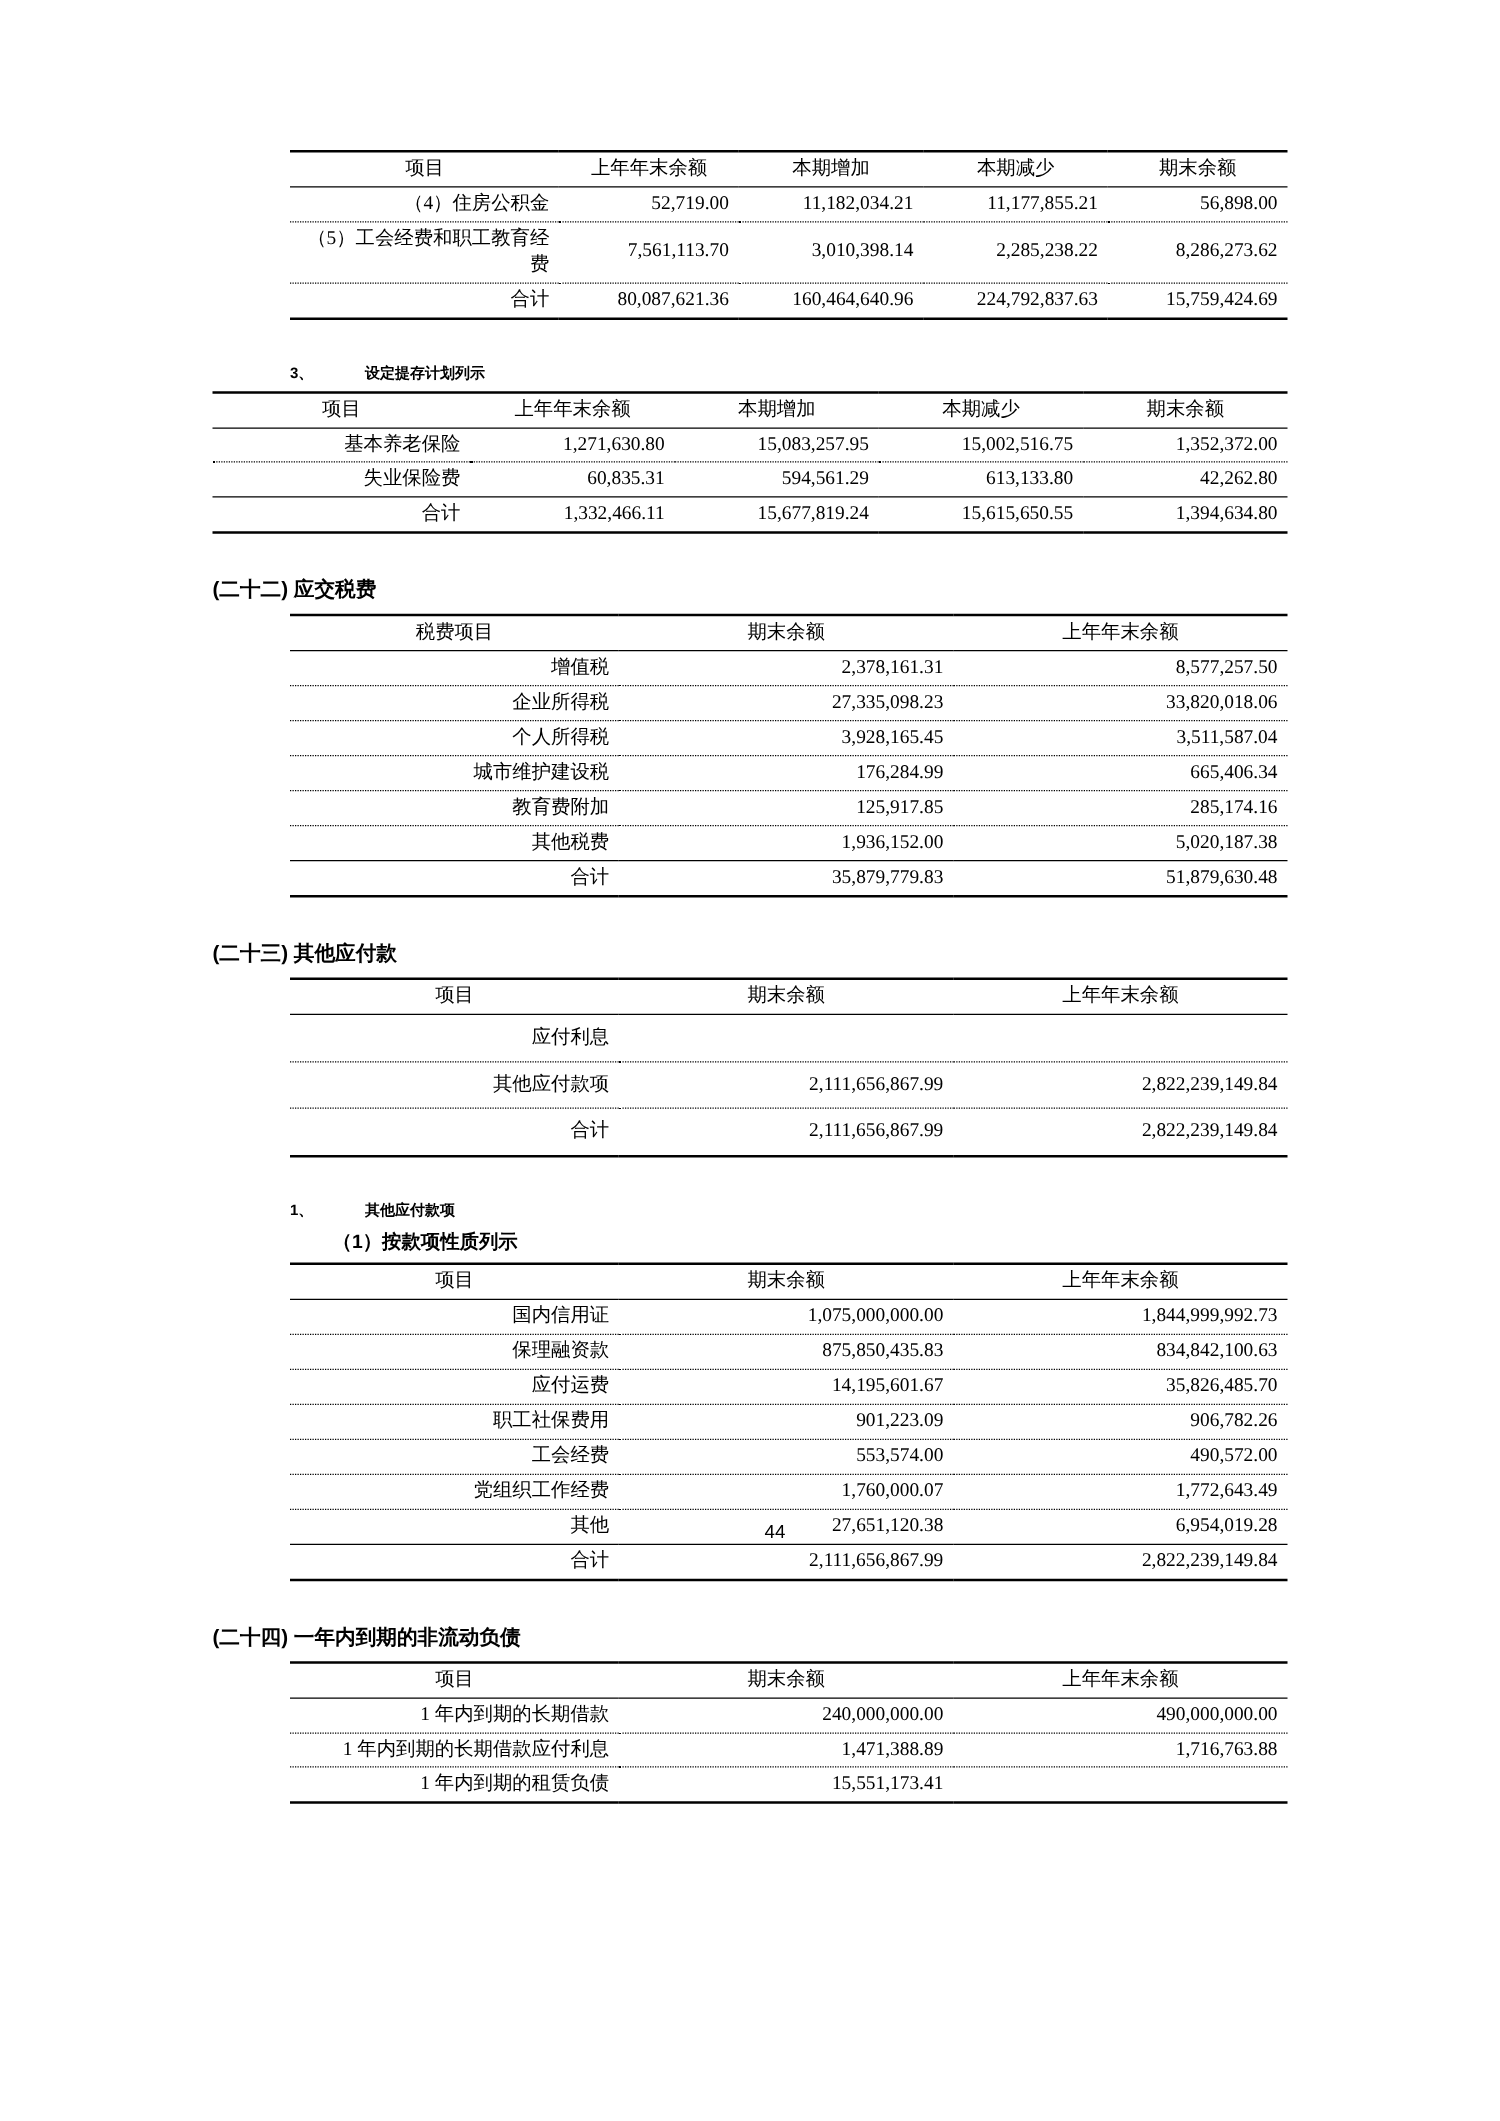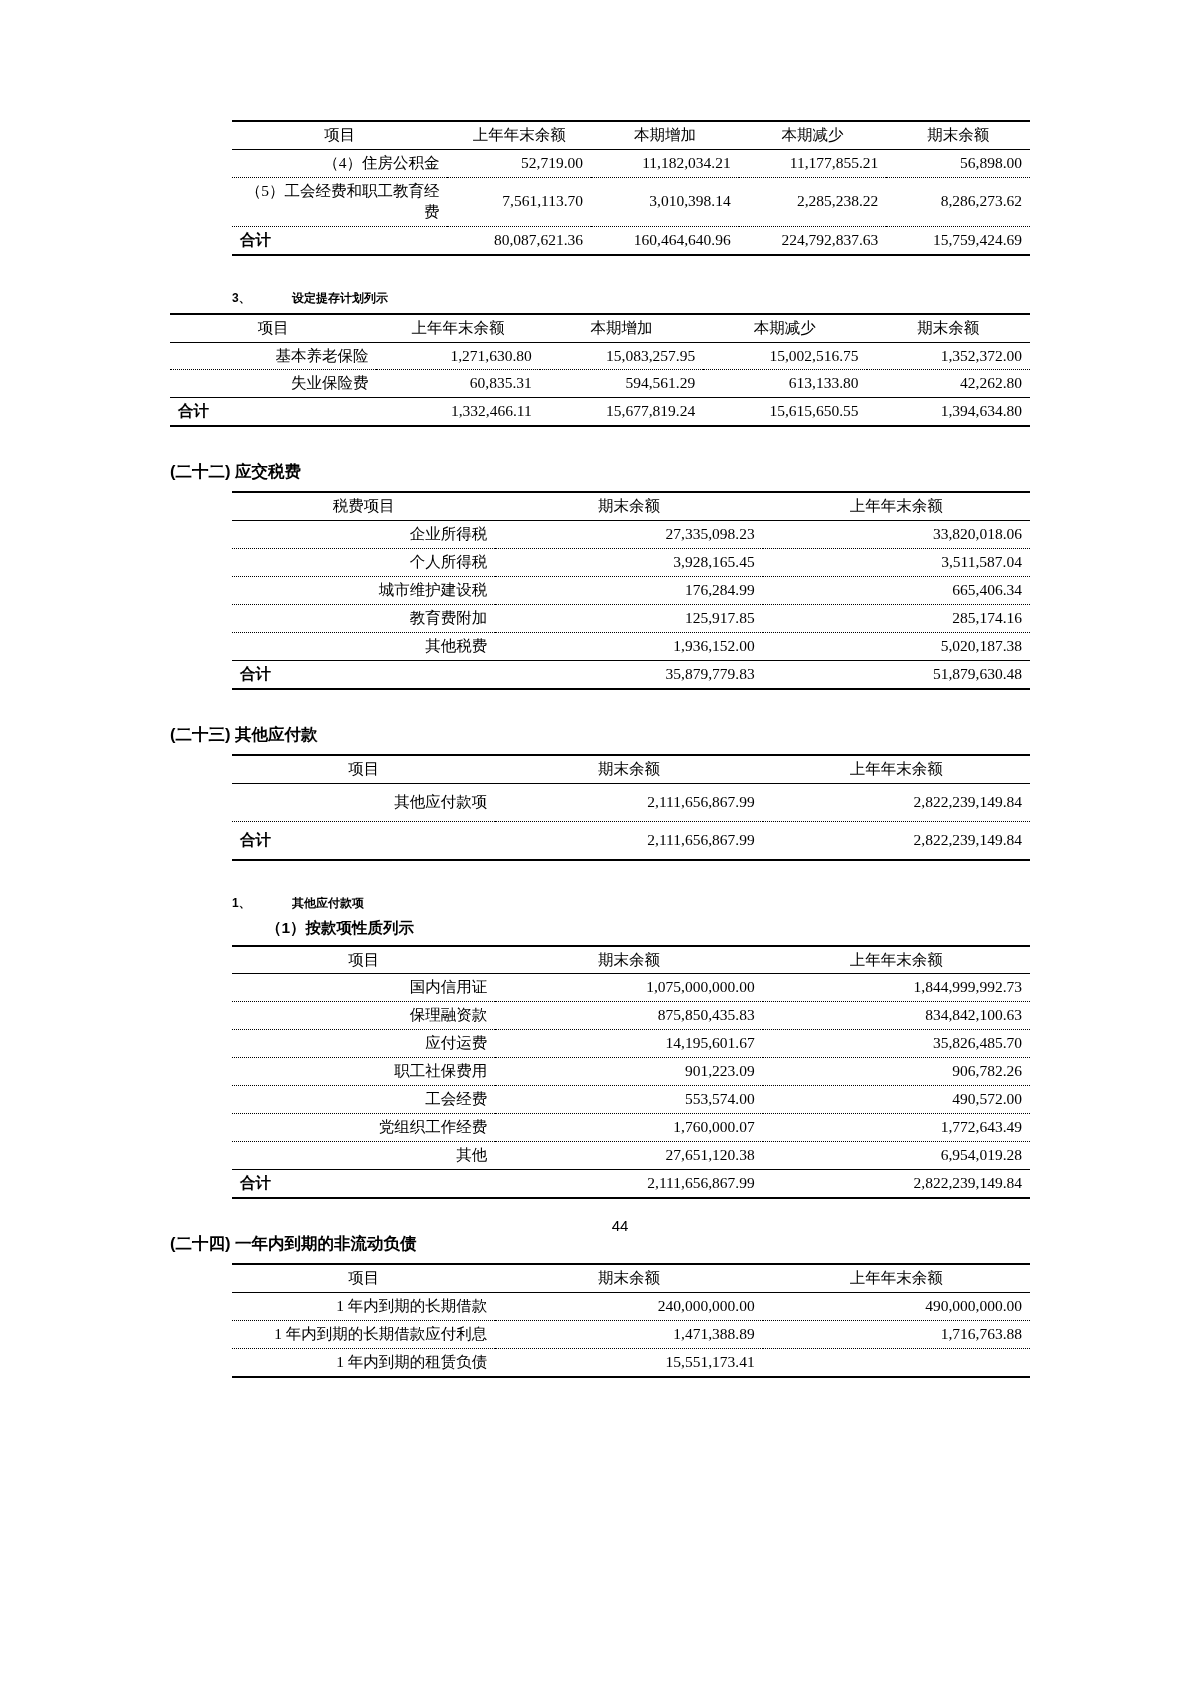--- a/index.html
+++ b/index.html
@@ -38,21 +38,21 @@
     border-top: 2px solid #000;
     border-bottom: 2px solid #000;
   }
   .tbl thead td {
     text-align: center;
     border-bottom: 1px solid #000;
   }
   .hdr-row td { text-align: center; }
   .num { text-align: right; }
   .lbl { text-align: right; }
-  .ctr { text-align: left; font-weight: bold; }
+  .ctr { text-align: right; }
   .total td { border-bottom: none; }
   .total-top td { border-top: 1px solid #000; }
   .sec-title {
     font-family: "Liberation Sans", "DejaVu Sans", sans-serif;
     font-weight: bold;
     font-size: 16.5px;
     margin: 0 0 8px 0;
   }
   .sub-title {
     font-family: "Liberation Sans", "DejaVu Sans", sans-serif;
@@ -186,20 +186,25 @@
       </colgroup>
       <thead>
         <tr class="hdr-row">
           <td>税费项目</td>
           <td>期末余额</td>
           <td>上年年末余额</td>
         </tr>
       </thead>
       <tbody>
         <tr>
+          <td class="lbl">增值税</td>
+          <td class="num">2,378,161.31</td>
+          <td class="num">8,577,257.50</td>
+        </tr>
+        <tr>
           <td class="lbl">企业所得税</td>
           <td class="num">27,335,098.23</td>
           <td class="num">33,820,018.06</td>
         </tr>
         <tr>
           <td class="lbl">个人所得税</td>
           <td class="num">3,928,165.45</td>
           <td class="num">3,511,587.04</td>
         </tr>
         <tr>
@@ -236,20 +241,25 @@
       </colgroup>
       <thead>
         <tr class="hdr-row">
           <td>项目</td>
           <td>期末余额</td>
           <td>上年年末余额</td>
         </tr>
       </thead>
       <tbody>
         <tr>
+          <td class="lbl" style="padding-top:8px;padding-bottom:8px;">应付利息</td>
+          <td class="num"></td>
+          <td class="num"></td>
+        </tr>
+        <tr>
           <td class="lbl" style="padding-top:8px;padding-bottom:8px;">其他应付款项</td>
           <td class="num">2,111,656,867.99</td>
           <td class="num">2,822,239,149.84</td>
         </tr>
         <tr class="total">
           <td class="ctr" style="padding-top:8px;padding-bottom:8px;">合计</td>
           <td class="num">2,111,656,867.99</td>
           <td class="num">2,822,239,149.84</td>
         </tr>
       </tbody>

